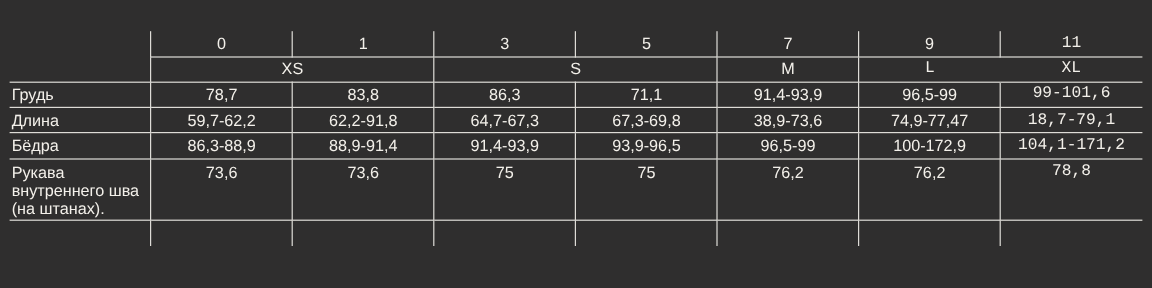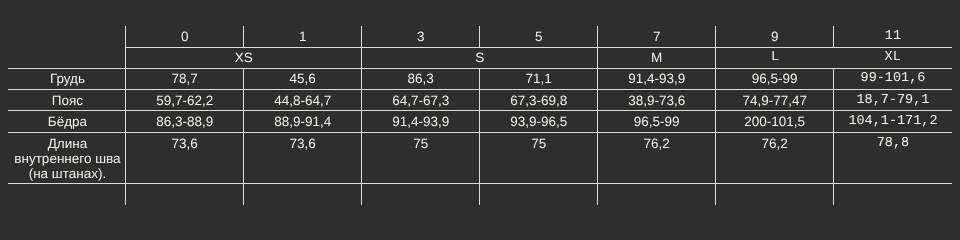--- a/index.html
+++ b/index.html
@@ -22,21 +22,21 @@
   td{
     border:1px solid #dedcd7;
     font-size:13.5px;
     padding:0;
     height:20.3px;
     text-align:center;
     vertical-align:middle;
     line-height:1;
   }
   td.corner{border:0;}
-  td.lbl{text-align:center;padding-left:2px;border-left:0;}
+  td.lbl{text-align:left;padding-left:2px;border-left:0;}
   tr.hdr-numbers td{border-top:0;}
   tr.hdr-numbers td.corner{border-bottom:0;border-left:0;border-right:0;}
   td.noright{border-right:0;font-family:Liberation Mono, monospace;}
   td.noleft{border-left:0;}
   tr.tall-row td{height:50.5px;vertical-align:top;}
   tr.tall-row .txt{padding-top:3px;line-height:15px;}
   tr.cut-row td{height:20.3px;border-bottom:0;}
   tr.cut-row td.lbl{border-left:0;border-right:0;}
 </style>
 </head>
@@ -72,54 +72,54 @@
         <td colspan="2">XS</td>
         <td colspan="2">S</td>
         <td>M</td>
         <td class="noright">L</td>
         <td class="noleft noright">XL</td>
       </tr>
 
       <tr>
         <td class="lbl">Грудь</td>
         <td>78,7</td>
-        <td>45,6</td>
+        <td>83,8</td>
         <td>86,3</td>
         <td>71,1</td>
         <td>91,4-93,9</td>
         <td>96,5-99</td>
         <td class="noright">99-101,6</td>
       </tr>
 
 
       <tr>
-        <td class="lbl">Пояс</td>
+        <td class="lbl">Длина</td>
         <td>59,7-62,2</td>
-        <td>44,8-64,7</td>
+        <td>62,2-91,8</td>
         <td>64,7-67,3</td>
         <td>67,3-69,8</td>
         <td>38,9-73,6</td>
         <td>74,9-77,47</td>
         <td class="noright">18,7-79,1</td>
       </tr>
 
       <tr>
         <td class="lbl">Бёдра</td>
         <td>86,3-88,9</td>
         <td>88,9-91,4</td>
         <td>91,4-93,9</td>
         <td>93,9-96,5</td>
         <td>96,5-99</td>
-        <td>200-101,5</td>
+        <td>100-172,9</td>
         <td class="noright">104,1-171,2</td>
       </tr>
 
       <tr class="tall-row">
         <td class="lbl">
-            <div class="txt">Длина внутреннего шва (на штанах).</div>
+            <div class="txt">Рукава внутреннего шва (на штанах).</div>
           </td>
         <td>
             <div class="txt">73,6</div>
           </td>
         <td>
             <div class="txt">73,6</div>
           </td>
         <td>
             <div class="txt">75</div>
           </td>

